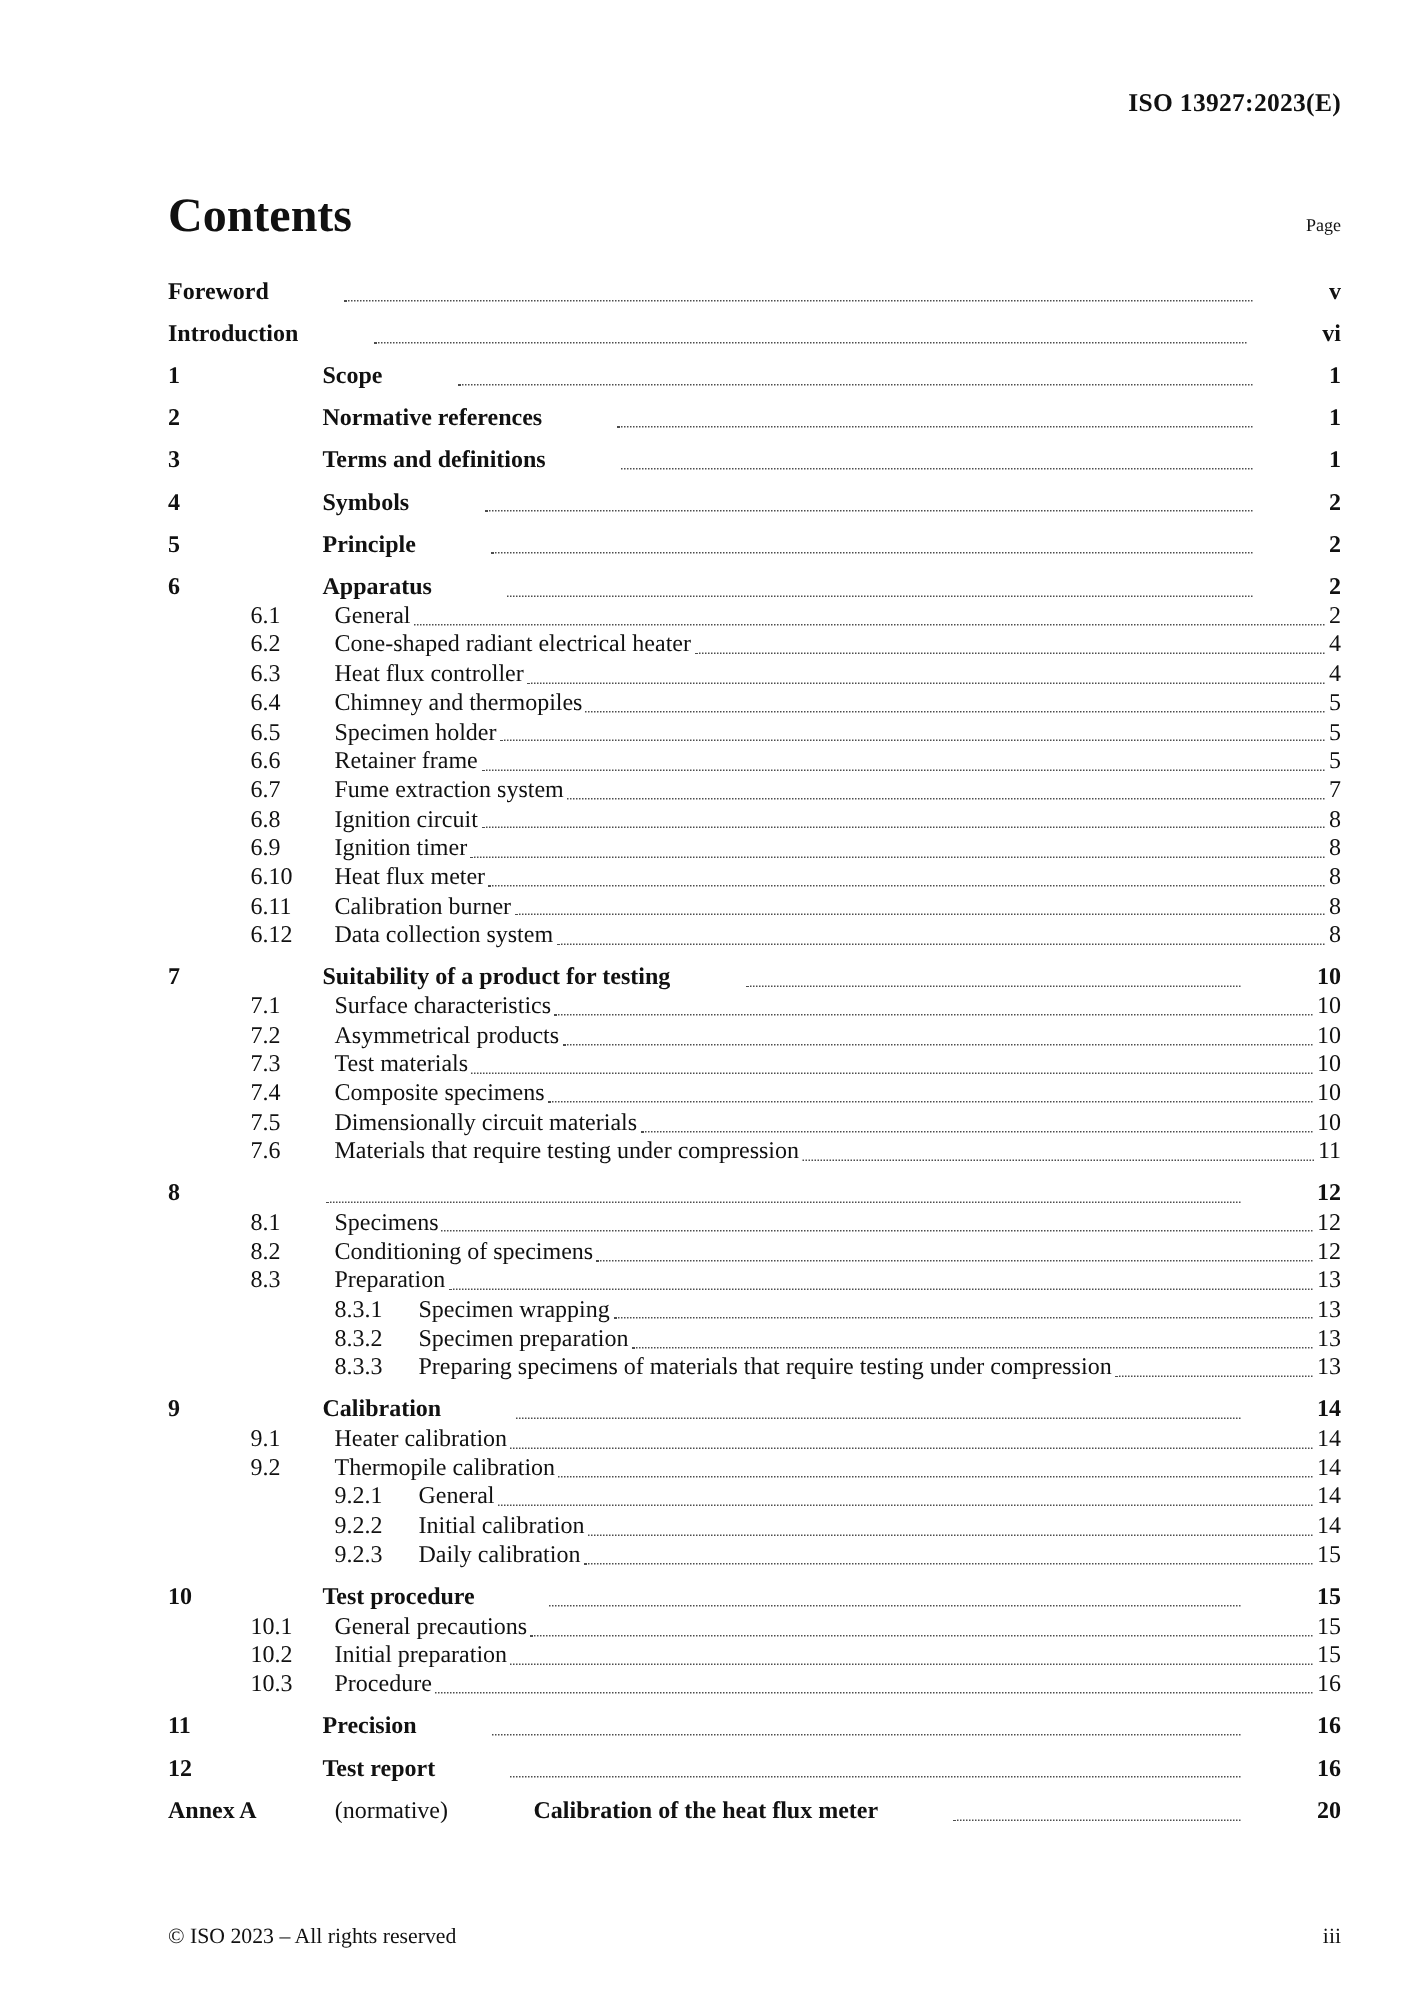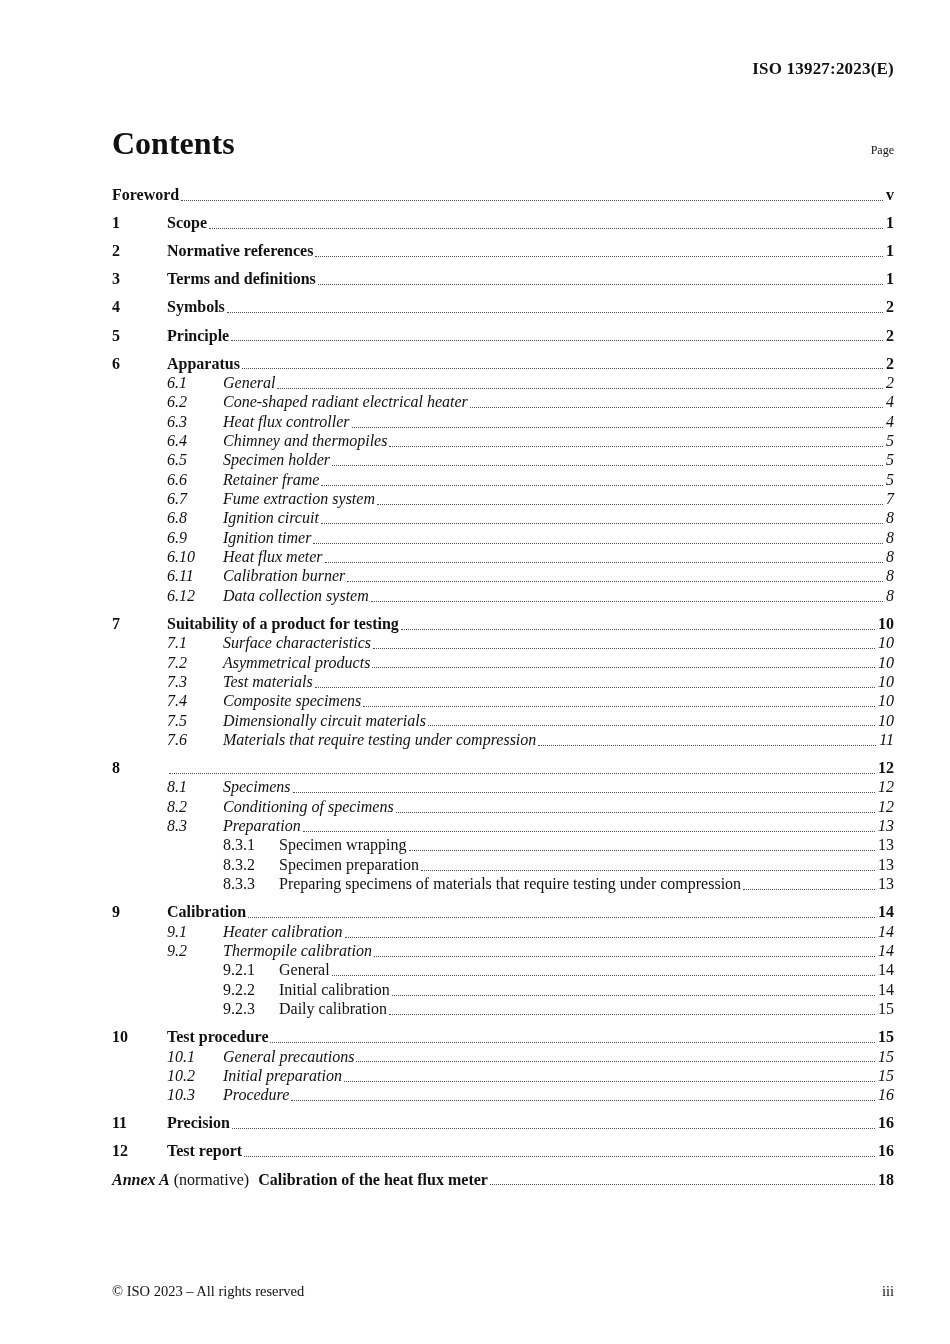--- a/index.html
+++ b/index.html
@@ -47,26 +47,26 @@
     margin-top: 18px;
   }
   .trow {
     display: flex;
     align-items: baseline;
     font-size: 16px;
     line-height: 19.35px;
     white-space: nowrap;
   }
   .trow.lvl1 { margin-top: 8.8px; }
-  .trow.bold { font-weight: bold; }
-  .trow.lvl2 { padding-left: 55px; font-style: italic; }
+  .trow.bold { font-weight: bold; gap: 48px; }
+  .trow.lvl2 { padding-left: 55px; }
   .trow.lvl3 { padding-left: 111px; }
   .num  { flex: 0 0 55px; }
   .lvl2 .num, .lvl3 .num { flex: 0 0 56px; }
-  .annex-prefix { margin-right: 4px; font-style: italic; }
+  .annex-prefix { margin-right: 4px; }
   .annex-qualifier { font-weight: normal; margin-right: 9px; }
   .leader {
     flex: 1 1 auto;
     min-width: 12px;
     border-bottom: 1.5px dotted #4d4d4d;
     align-self: flex-end;
     margin: 0 3px 3.5px 2px;
   }
   .pageno { flex: 0 0 auto; }
   .doc-footer {
@@ -92,20 +92,25 @@
     <span class="page-col-label">Page</span>
   </div>
 
   <div class="toc">
       <div class="trow lvl1 bold">
         <span class="label">Foreword</span>
         <span class="leader"></span>
         <span class="pageno">v</span>
       </div>
       <div class="trow lvl1 bold">
+        <span class="label">Introduction</span>
+        <span class="leader"></span>
+        <span class="pageno">vi</span>
+      </div>
+      <div class="trow lvl1 bold">
         <span class="num">1</span>
         <span class="label">Scope</span>
         <span class="leader"></span>
         <span class="pageno">1</span>
       </div>
       <div class="trow lvl1 bold">
         <span class="num">2</span>
         <span class="label">Normative references</span>
         <span class="leader"></span>
         <span class="pageno">1</span>
@@ -359,21 +364,21 @@
         <span class="num">12</span>
         <span class="label">Test report</span>
         <span class="leader"></span>
         <span class="pageno">16</span>
       </div>
       <div class="trow lvl1 bold">
         <span class="annex-prefix">Annex A</span>
         <span class="annex-qualifier">(normative)</span>
         <span class="label">Calibration of the heat flux meter</span>
         <span class="leader"></span>
-        <span class="pageno">18</span>
+        <span class="pageno">20</span>
       </div>
     </div>
 
   <div class="doc-footer">
     <span>© ISO 2023 – All rights reserved</span>
     <span>iii</span>
   </div>
 
 </div>
 

